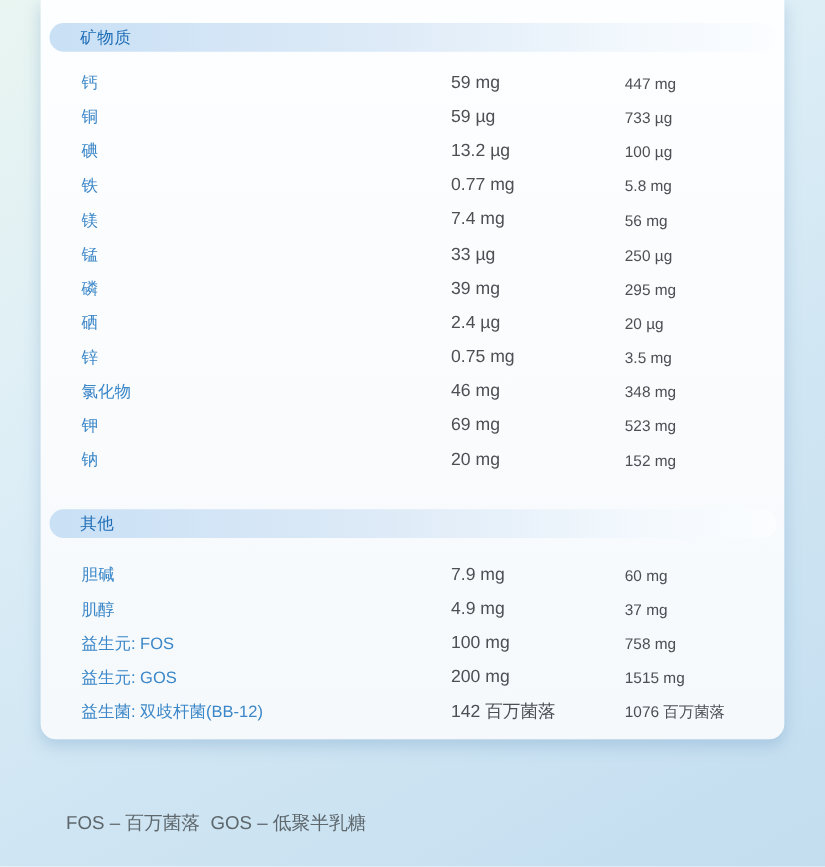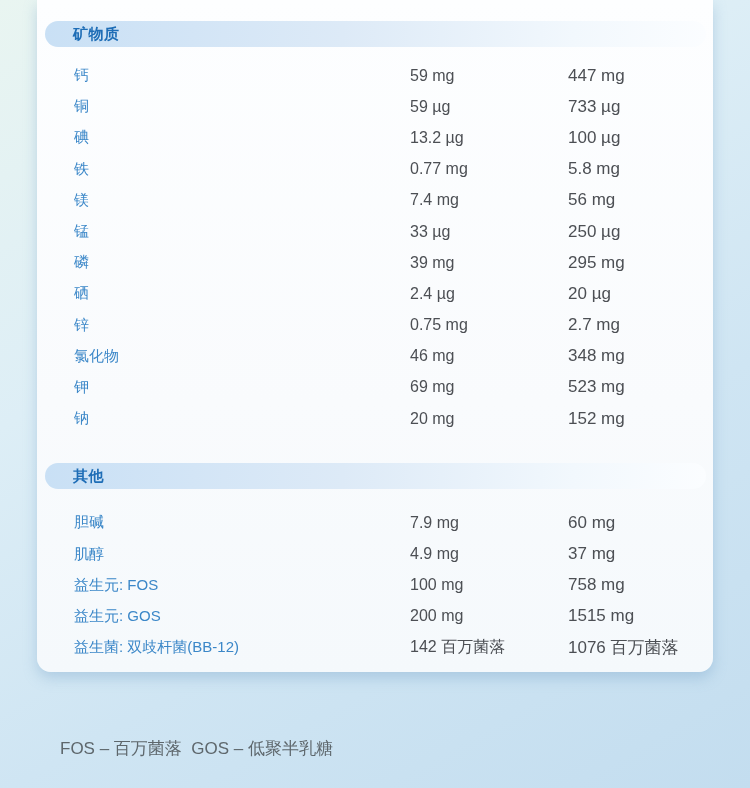--- a/index.html
+++ b/index.html
@@ -36,21 +36,21 @@
     margin-left: 8px;
     box-sizing: border-box;
     padding-left: 28px;
     border-radius: 13px;
     display: flex;
     align-items: center;
     background: linear-gradient(90deg, #c9e0f5 0%, #ddeaf7 45%, #f2f8fd 80%, #fbfdff 100%);
   }
   .section-title {
     font-size: 15px;
-    font-weight: bold;
+    font-weight: normal;
     color: #1e6db6;
     letter-spacing: 0.5px;
   }
   .section-rows { margin-top: 13px; }
   .section:last-of-type { margin-top: 29px; }
   .section:last-of-type .section-rows { margin-top: 18px; }
   .row {
     display: flex;
     align-items: center;
     height: 31.2px;
@@ -61,21 +61,21 @@
     font-size: 15px;
     color: #3b87c8;
   }
   .row-value-1 {
     flex: 0 0 158px;
     font-size: 16px;
     color: #4c4f54;
   }
   .row-value-2 {
     flex: 1;
-    font-size: 17px;
+    font-size: 14px;
     color: #4c4f54;
   }
   .footnotes {
     position: absolute;
     left: 60px;
     top: 690px;
     font-size: 17px;
     line-height: 23.5px;
     color: #5e676c;
     white-space: pre-wrap;
@@ -136,21 +136,21 @@
 
   <div class="row">
     <span class="row-label">硒</span>
     <span class="row-value-1">2.4 µg</span>
     <span class="row-value-2">20 µg</span>
   </div>
 
   <div class="row">
     <span class="row-label">锌</span>
     <span class="row-value-1">0.75 mg</span>
-    <span class="row-value-2">2.7 mg</span>
+    <span class="row-value-2">3.5 mg</span>
   </div>
 
   <div class="row">
     <span class="row-label">氯化物</span>
     <span class="row-value-1">46 mg</span>
     <span class="row-value-2">348 mg</span>
   </div>
 
   <div class="row">
     <span class="row-label">钾</span>

